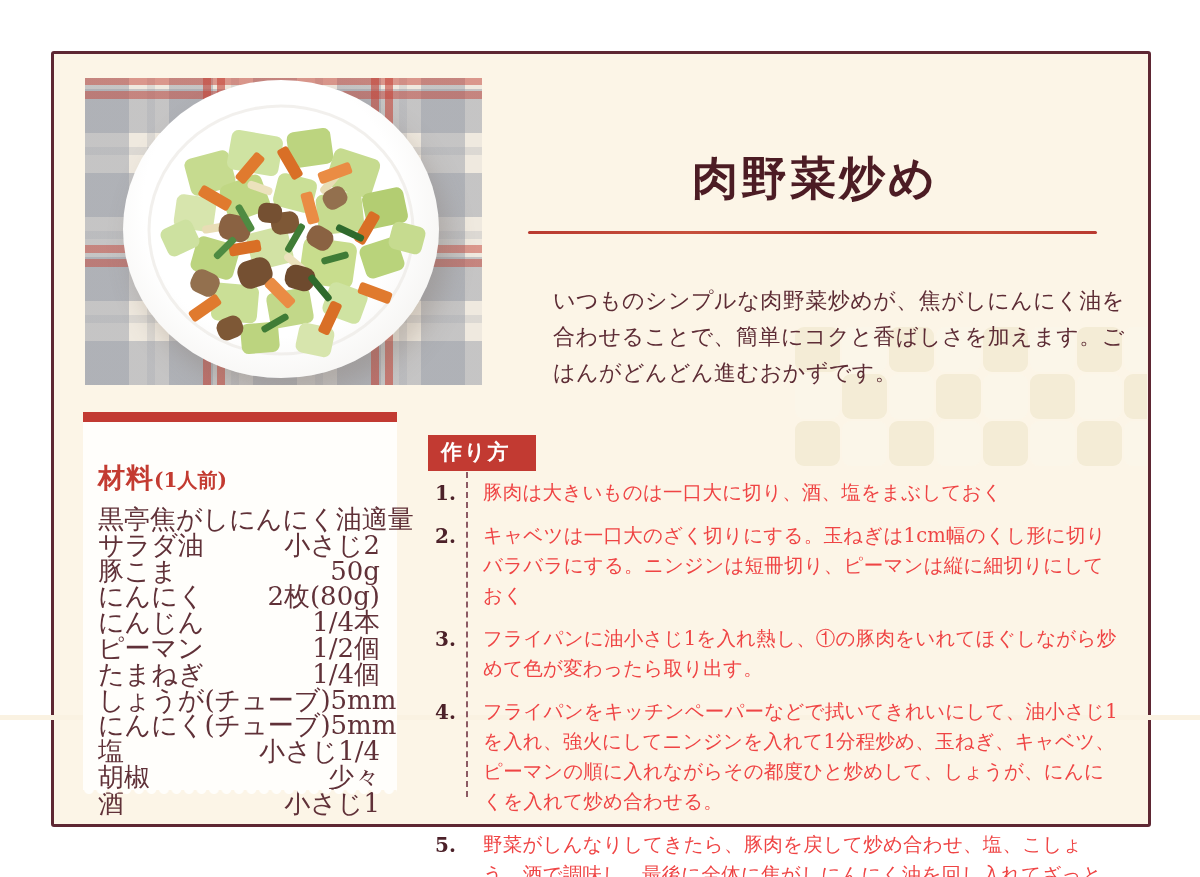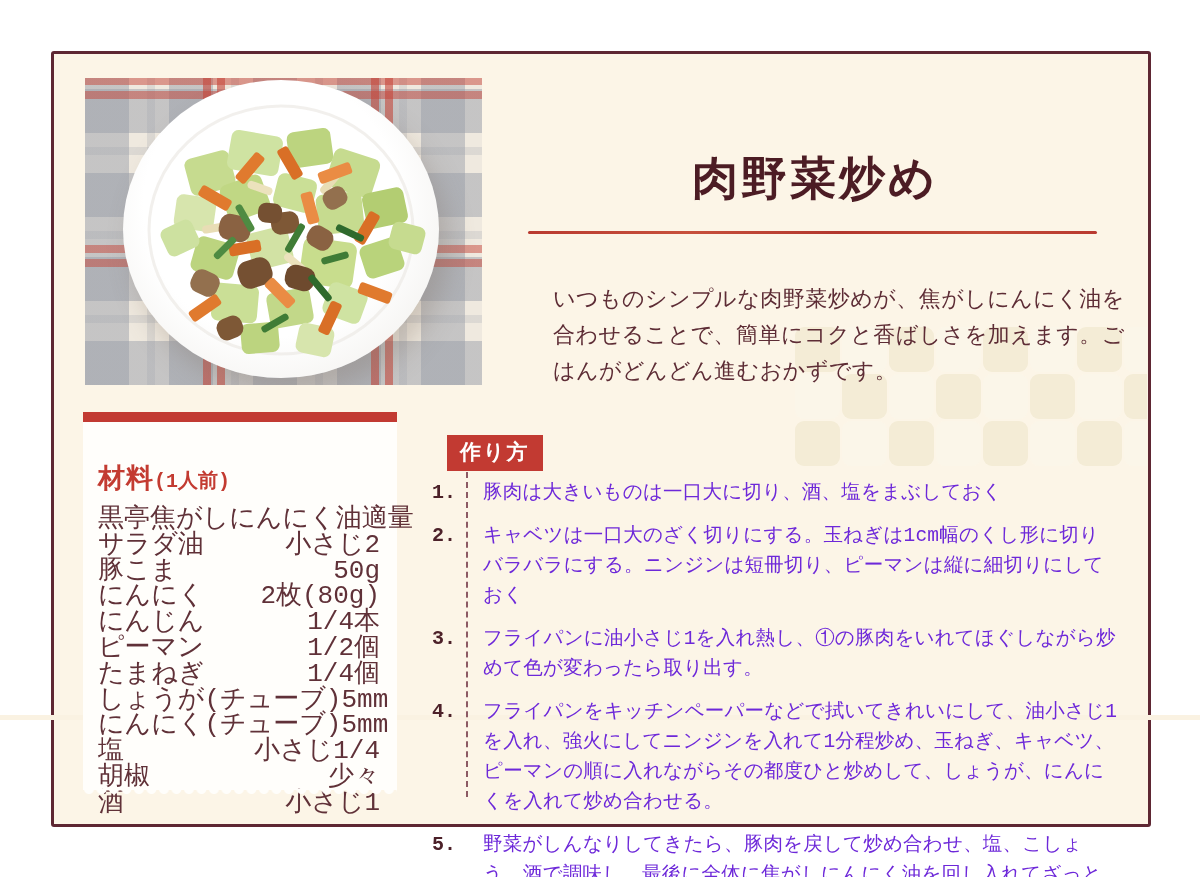--- a/index.html
+++ b/index.html
@@ -1,21 +1,21 @@
 <!DOCTYPE html>
 <html><head>
 <meta charset="utf-8">
 <style>
   html,body{margin:0;padding:0;}
   body{
     width:1200px;height:877px;background:#ffffff;overflow:hidden;
     font-family:"DejaVu Serif","Liberation Serif",serif;
     position:relative;
   }
-  .page{position:relative;width:1200px;height:720px;font-family:Liberation Mono, monospace;}
+  .page{position:relative;width:1200px;height:720px;}
 
   
   .frame{
     position:absolute;left:51px;top:51px;width:1094px;height:770px;
     border:3px solid #5e2733;border-radius:3px;background:#fcf5e7;
   }
   .bottom-strip{position:absolute;left:0;bottom:0;width:1200px;height:5px;background:#faf2e2;}
 
   
   .checker{position:absolute;left:795px;top:327px;width:352px;height:141px;z-index:1;overflow:hidden;}
@@ -68,36 +68,35 @@
   .ing-scallop{
     position:absolute;left:0;right:0;bottom:-6px;height:7px;
     background-image:radial-gradient(circle at 6px 0px, #fffefb 4.6px, rgba(255,255,255,0) 5.4px);
     background-size:12.5px 7px;background-repeat:repeat-x;
   }
 
   
   .howto-badge{
     position:absolute;left:428px;top:435px;z-index:3;
     background:#c23a32;color:#ffffff;font-size:21px;font-weight:bold;letter-spacing:2px;
-    padding:3px 13px 5px 13px;
-    margin-left:19px;
+    padding:3px 25px 5px 13px;
   }
   .steps-dash{
     position:absolute;left:466px;top:472px;height:325px;width:0;z-index:3;
     border-left:2px dashed #8c5a64;
   }
   .steps{
     position:absolute;left:432px;top:478px;width:686px;margin:0;padding:0;list-style:none;z-index:3;
   }
   .step{display:flex;margin-bottom:13px;}
   .step-num{
     flex:0 0 24px;text-align:right;padding-right:27px;
     font-size:20px;font-weight:bold;color:#4c2129;line-height:30px;
   }
-  .step-text{flex:1;font-size:19.5px;line-height:30px;color:#6d28d9;letter-spacing:.2px;}
+  .step-text{flex:1;font-size:19.5px;line-height:30px;color:#ef4444;letter-spacing:.2px;}
 </style>
 </head>
 <body>
 
 <div class="page">
 
   <div class="frame"></div>
 
   <div class="checker">
     <svg width="352" height="141" xmlns="http://www.w3.org/2000/svg">

